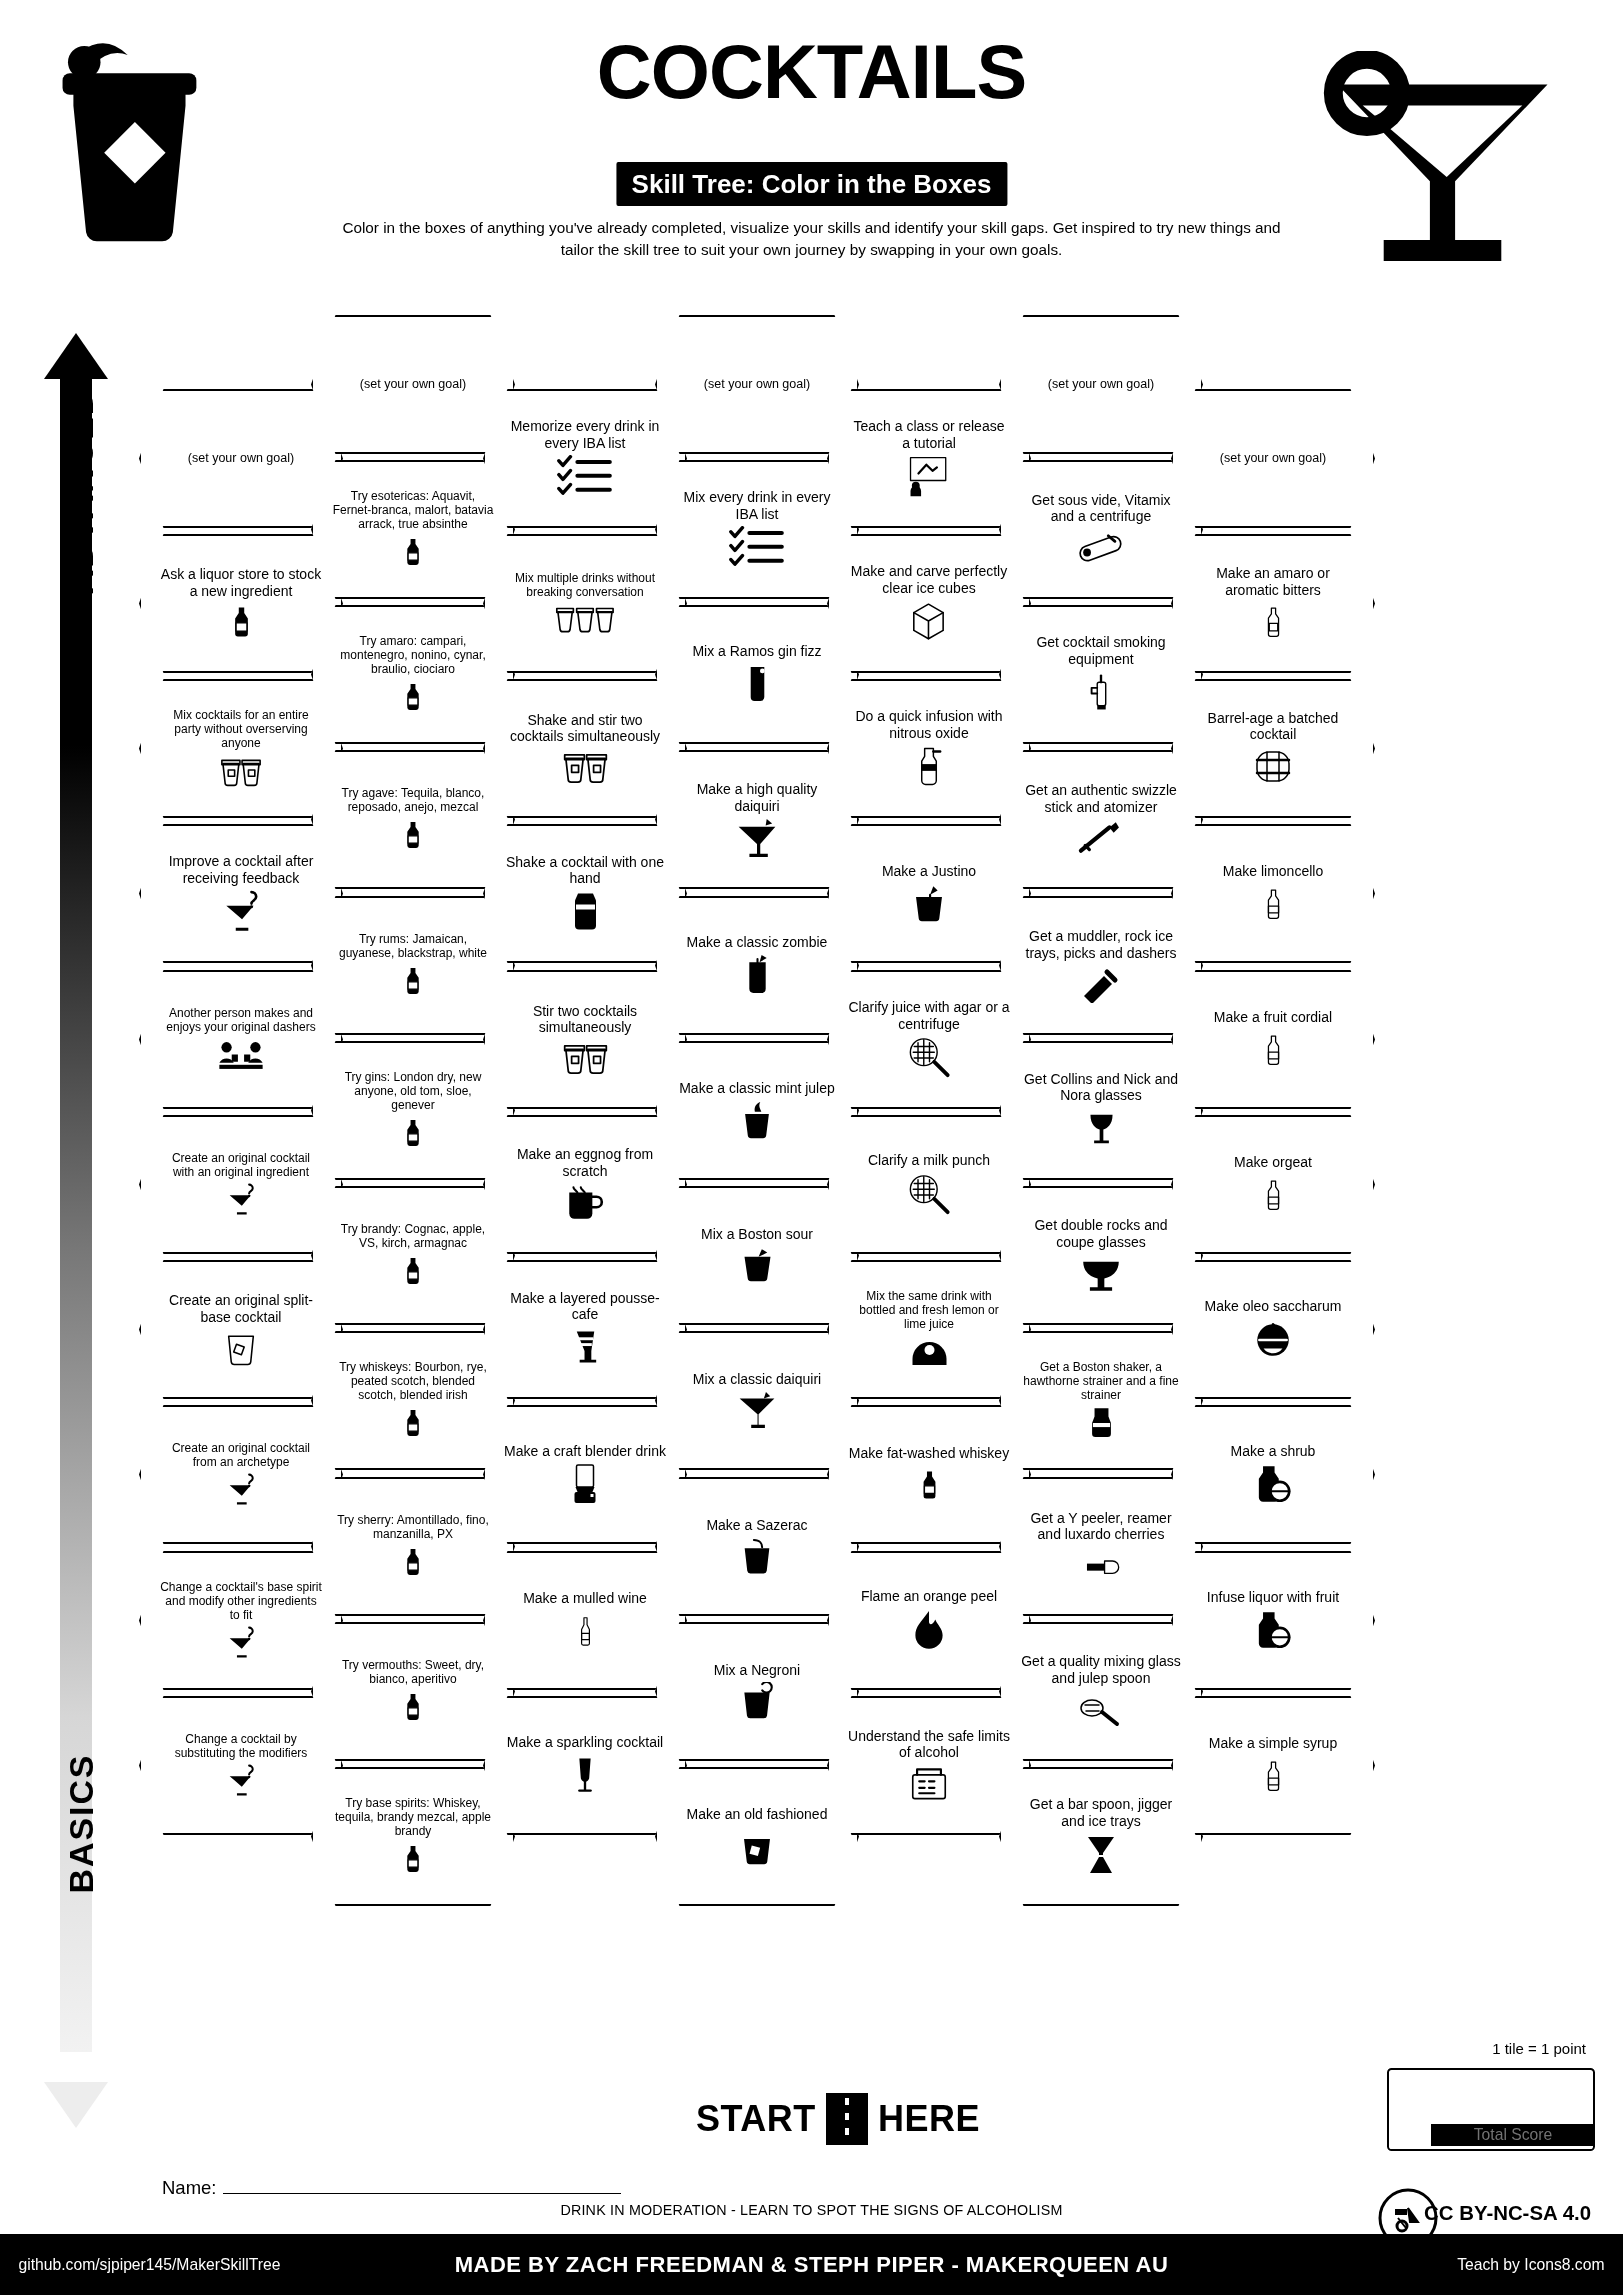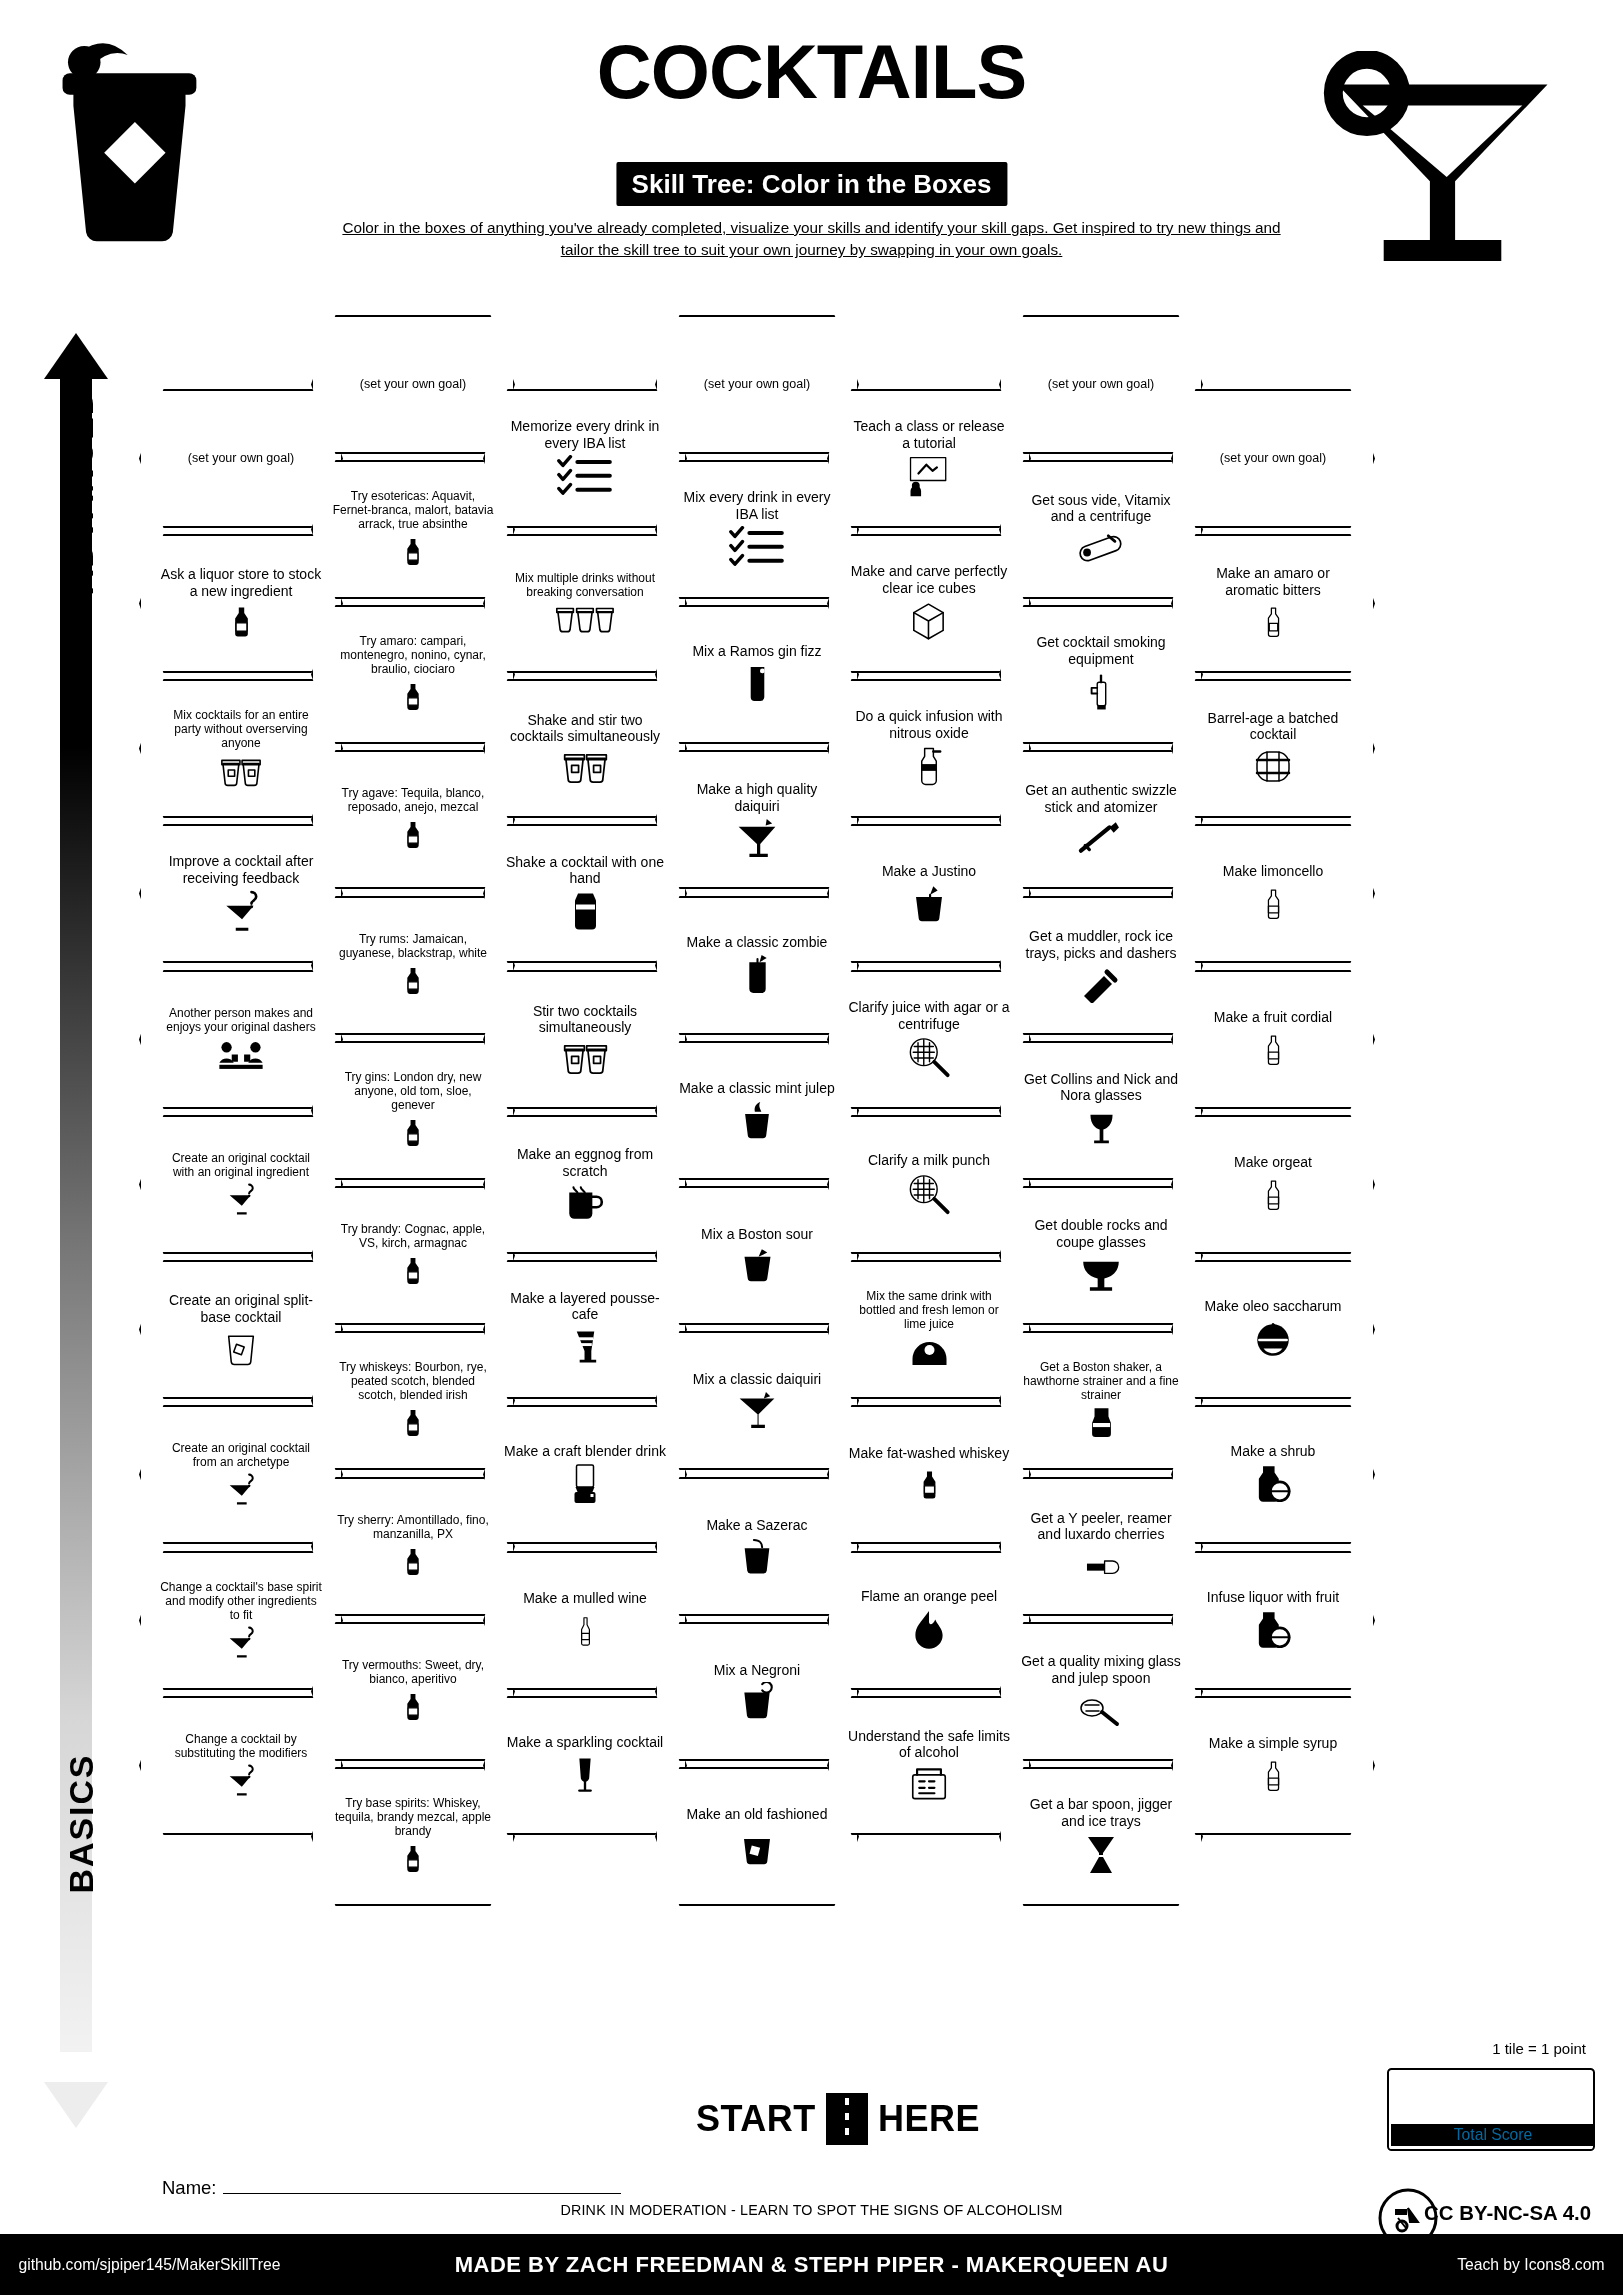--- a/index.html
+++ b/index.html
@@ -2,21 +2,21 @@
 <html style="font-size:7.4px"><head>
 <meta charset="utf-8">
 <style>
   html,body{margin:0;padding:0;background:#fff;}
   body{width:1623px;height:2295px;font-family:"Liberation Sans",sans-serif;color:#000;position:relative;overflow:hidden;}
 
   
   #header{position:absolute;left:0;top:0;width:1623px;height:324px;}
   #title{position:absolute;left:0;top:28px;width:1623px;text-align:center;font-size:76px;font-weight:bold;letter-spacing:-0.9px;}
   #subtitle-bar{position:absolute;left:50%;transform:translateX(-50%);top:162px;background:#000;color:#fff;padding:6.5px 15.7px;font-size:26px;font-weight:bold;border-radius:1.9px;}
-  #intro{position:absolute;left:50%;transform:translateX(-50%);top:217px;width:971px;text-align:center;font-size:15.3px;line-height:1.45;text-decoration:underline;}
+  #intro{position:absolute;left:50%;transform:translateX(-50%);top:217px;width:971px;text-align:center;font-size:15.3px;line-height:1.45;}
 
   .corner-icon{position:absolute;}
   #glass-left{left:46px;top:37px;}
   #glass-right{right:51px;top:51px;}
 
   
   #axis{position:absolute;left:25.4px;top:333px;width:106px;height:1795px;}
   #axis .bar{position:absolute;left:35px;top:44px;width:32px;height:1675px;
     background:linear-gradient(to bottom,#000 0%,#000 22%,#777 52%,#d6d6d6 80%,#f2f2f2 100%);}
   #axis .tip-up{position:absolute;left:18.5px;top:0;width:0;height:0;border-left:32px solid transparent;border-right:32px solid transparent;border-bottom:46px solid #000;}
@@ -39,21 +39,21 @@
 
   
   #start-here{position:absolute;left:662px;top:2091px;width:352px;height:56px;display:flex;align-items:center;justify-content:center;gap:10.2px;}
   #start-here .word{font-size:36px;font-weight:bold;letter-spacing:0.5px;}
   #road{width:42px;height:52px;background:#000;position:relative;}
   #road:before{content:"";position:absolute;left:19px;top:4.6px;width:3.7px;height:43px;
     background:repeating-linear-gradient(to bottom,#fff 0 7.4px,transparent 7.4px 15px);}
 
   
   #score-box{position:absolute;right:28px;top:2068px;width:204px;height:79px;border:2.3px solid #000;border-radius:4.6px;}
-  #score-label{position:absolute;right:28px;top:2124px;width:204px;height:22px;background:#000;color:#0369a1;font-size:15.7px;display:flex;align-items:center;justify-content:center;}
+  #score-label{position:absolute;right:28px;top:2124px;width:164px;height:22px;background:#000;color:#737373;font-size:15.7px;display:flex;align-items:center;justify-content:center;}
   #tile-point{position:absolute;right:37px;top:2040px;font-size:15px;}
 
   
   #name-line{position:absolute;left:162px;top:2153px;font-size:18.5px;margin-top:24px;}
   #name-line .rule{display:inline-block;width:398px;border-bottom:1.9px solid #000;margin-left:6.5px;}
   #moderation{position:absolute;left:0;top:2202px;width:1623px;text-align:center;font-size:14.3px;letter-spacing:0.2px;}
   #cc{position:absolute;right:32px;top:2202px;font-size:20.4px;font-weight:bold;}
   #cc-icon{position:absolute;right:185px;top:2188px;}
   #footer-bar{position:absolute;left:0;top:2234px;width:1623px;height:61px;background:#000;color:#fff;display:flex;align-items:center;}
   #footer-left{position:absolute;left:18.5px;font-size:15.7px;}

